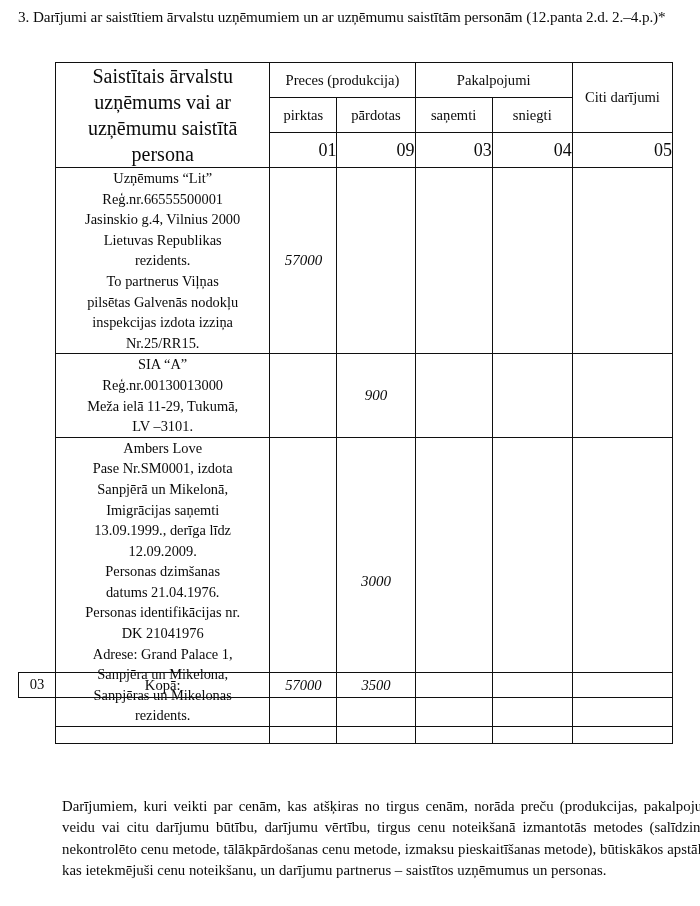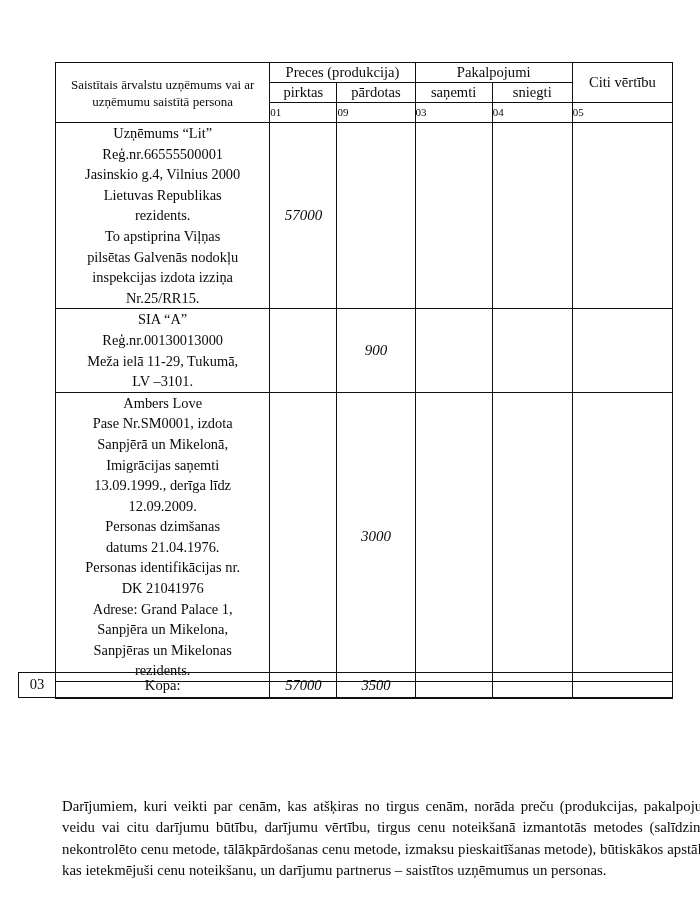--- a/index.html
+++ b/index.html
@@ -52,26 +52,26 @@
   }
 
   .hdr-cell {
     text-align: center;
     font-size: 14.6px;
     line-height: 19px;
     padding: 1px 2px;
     font-family: "Liberation Serif", "DejaVu Serif", serif;
   }
   .hdr-main {
-    font-size: 13px;
-    line-height: 17px;
+    font-size: 20px;
+    line-height: 26px;
   }
   .hdr-num {
-    text-align: left;
-    font-size: 11px;
+    text-align: right;
+    font-size: 18px;
     line-height: 19px;
     padding: 1px 0 2px 0;
   }
 
   .party-cell {
     font-size: 14.4px;
     line-height: 20.6px;
     text-align: center;
     padding: 3px 6px 4px 6px;
     vertical-align: top;
@@ -135,36 +135,37 @@
     line-height: 21.4px;
     text-align: justify;
     margin-left: 44px;
   }
 </style>
 </head>
 <body>
 
 <div class="page">
 
+  <div class="section-heading">3. Darījumi ar saistītiem ārvalstu uzņēmumiem un ar uzņēmumu saistītām personām (12.panta 2.d. 2.–4.p.)*</div>
 
   <table class="main-table">
     <colgroup>
       <col style="width:214px">
       <col style="width:67px">
       <col style="width:78px">
       <col style="width:77px">
       <col style="width:80px">
       <col style="width:100px">
     </colgroup>
     <thead>
       <tr>
         <td rowspan="3" class="hdr-cell hdr-main">Saistītais ārvalstu uzņēmums vai ar uzņēmumu saistītā persona</td>
         <td colspan="2" class="hdr-cell">Preces (produkcija)</td>
         <td colspan="2" class="hdr-cell">Pakalpojumi</td>
-        <td rowspan="2" class="hdr-cell">Citi vērtību</td>
+        <td rowspan="2" class="hdr-cell">Citi darījumi</td>
       </tr>
       <tr>
         <td class="hdr-cell">pirktas</td>
         <td class="hdr-cell">pārdotas</td>
         <td class="hdr-cell">saņemti</td>
         <td class="hdr-cell">sniegti</td>
       </tr>
       <tr>
         <td class="hdr-num">01</td>
         <td class="hdr-num">09</td>
@@ -174,21 +175,21 @@
       </tr>
     </thead>
     <tbody id="table-body">
         <tr style="height: 177px;">
           <td class="party-cell">
             <div>Uzņēmums “Lit”</div>
             <div>Reģ.nr.66555500001</div>
             <div>Jasinskio g.4, Vilnius 2000</div>
             <div>Lietuvas Republikas</div>
             <div>rezidents.</div>
-            <div>To apstiprina Viļņas</div>
+            <div>To partnerus Viļņas</div>
             <div>pilsētas Galvenās nodokļu</div>
             <div>inspekcijas izdota izziņa</div>
             <div>Nr.25/RR15.</div>
           </td>
           <td class="amount-cell">57000</td>
           <td class="amount-cell"></td>
           <td class="amount-cell"></td>
           <td class="amount-cell"></td>
           <td class="amount-cell"></td>
         </tr>

